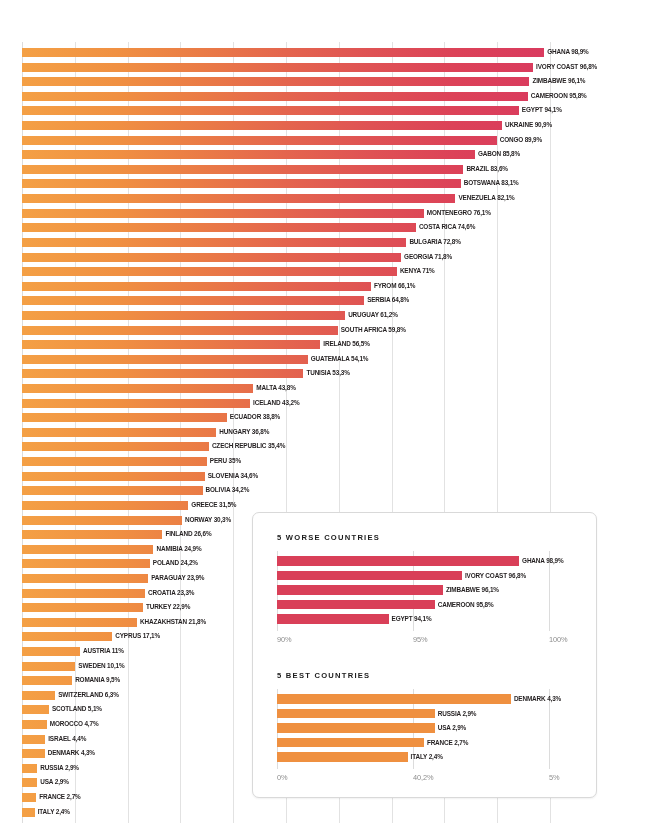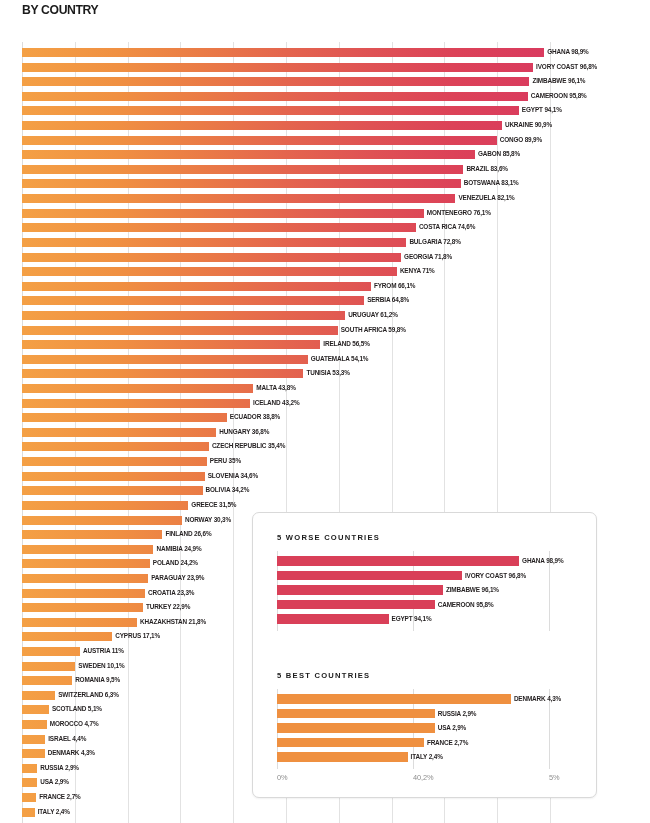--- a/index.html
+++ b/index.html
@@ -88,21 +88,20 @@
     position:absolute;top:0;font-size:7.4px;color:#8e8e8e;
     letter-spacing:-0.1px;white-space:nowrap;
   }
 </style>
 </head>
 <body>
 
 <div id="figure-root">
 
   <div id="chart-title">
-    <span class="t-line">BY COUNTRY</span>
   </div>
 
   <div id="main-plot">
     <div id="gridlayer" style="height: 782.86px;">
         <div class="gridline axis0" style="left: 0px;"></div>
         <div class="gridline" style="left: 52.8px;"></div>
         <div class="gridline" style="left: 105.6px;"></div>
         <div class="gridline" style="left: 158.4px;"></div>
         <div class="gridline" style="left: 211.2px;"></div>
         <div class="gridline" style="left: 264px;"></div>
@@ -460,20 +459,25 @@
             <div class="inset-row">
               <div class="inset-fill" style="width: 157.76px;"></div>
               <div class="inset-label" style="left: 160.76px;">CAMEROON 95,8%</div>
             </div>
             <div class="inset-row">
               <div class="inset-fill" style="width: 111.52px;"></div>
               <div class="inset-label" style="left: 114.52px;">EGYPT 94,1%</div>
             </div>
           </div>
       </div>
+      <div class="inset-ticks" id="ticks-worse" style="top:112px;">
+          <div class="tick-lbl" style="left: 0px;">90%</div>
+          <div class="tick-lbl" style="left: 136px;">95%</div>
+          <div class="tick-lbl" style="left: 272px;">100%</div>
+        </div>
     </div>
 
     <div class="inset-block" id="inset-best">
       <div class="inset-title">5 BEST COUNTRIES</div>
       <div class="inset-plot">
         <div class="inset-grid">
             <div class="inset-gridline" style="left: 0px;"></div>
             <div class="inset-gridline" style="left: 136px;"></div>
             <div class="inset-gridline" style="left: 272px;"></div>
           </div>

